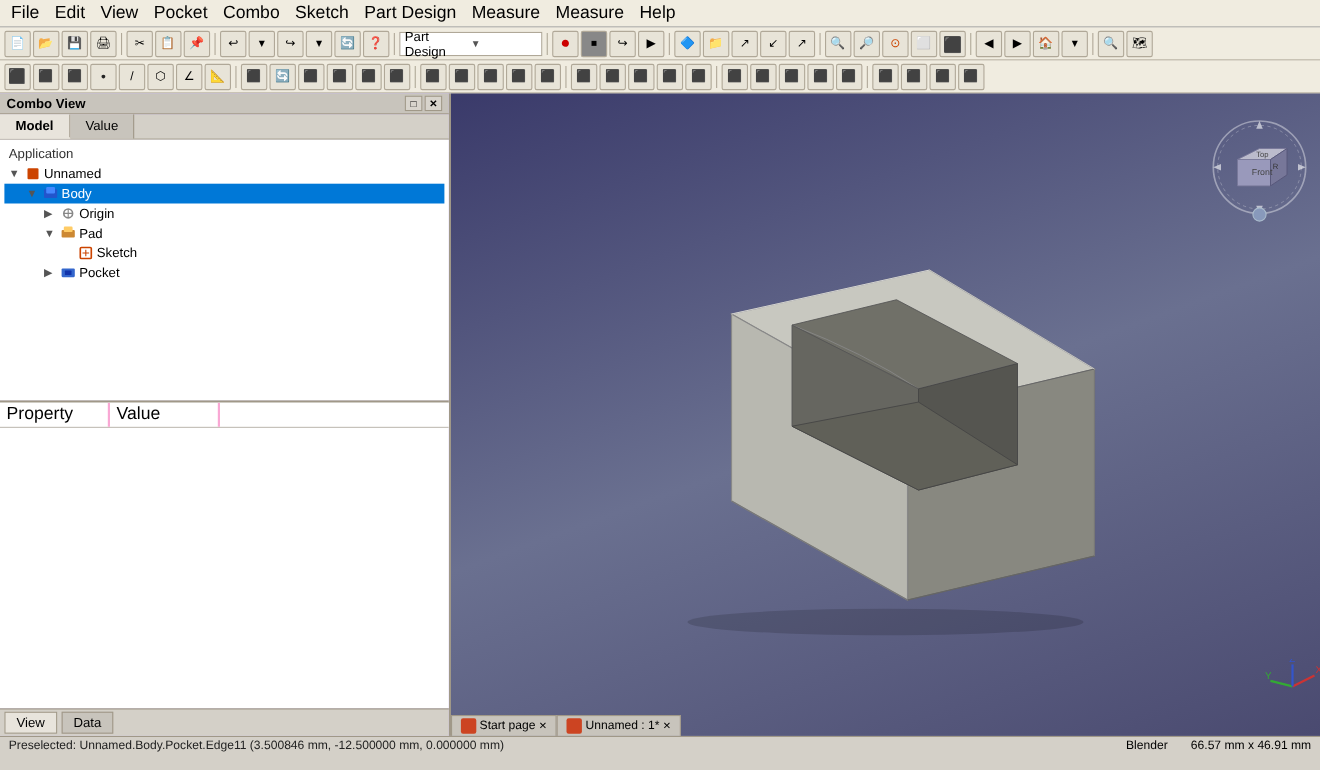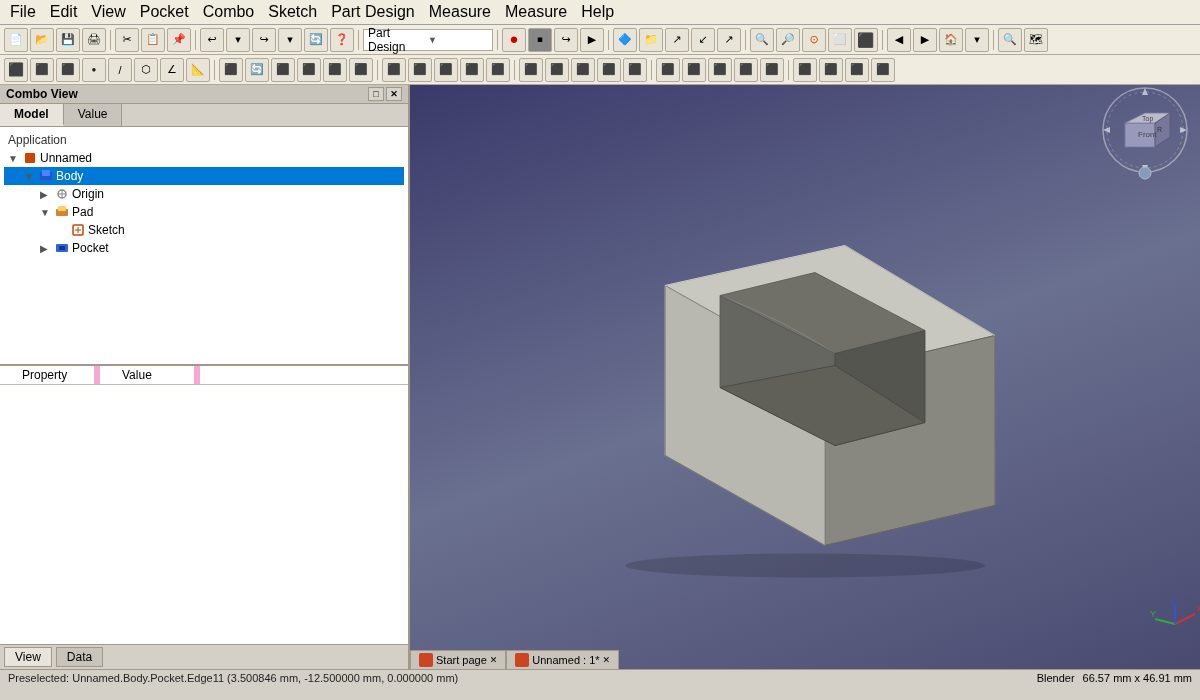--- a/index.html
+++ b/index.html
@@ -43,58 +43,58 @@
     .app-label { font-size: 12px; color: #333; padding: 2px 4px; }
     .tree-node { display: flex; align-items: center; gap: 2px; padding: 1px 2px; cursor: pointer; font-size: 12px; white-space: nowrap; }
     .tree-node.selected { background: #0078d7; color: white; }
     .tree-arrow { width: 12px; font-size: 10px; color: #555; cursor: pointer; }
     .tree-icon { width: 16px; height: 16px; display: flex; align-items: center; justify-content: center; }
     .tree-label { font-size: 12px; }
 
     
     #property-panel { border-top: 2px solid #a09888; background: white; overflow: auto; min-height: 280px; }
     .prop-header { display: flex; background: white; border-bottom: 1px solid #c0bcb4; }
-    .prop-col-header { padding: 2px 22px; font-size: 12px; font-weight: normal; border-right: 6px solid #f9a8d4; min-width: 100px; }
+    .prop-col-header { padding: 2px 6px; font-size: 16px; font-weight: normal; border-right: 2px solid #f9a8d4; min-width: 100px; }
 
     
     #bottom-tabs { display: flex; background: #d4d0c8; border-top: 1px solid #a09888; padding: 2px 4px; gap: 4px; }
     .btm-tab { padding: 2px 10px; font-size: 12px; background: #c8c4bc; border: 1px solid #a09888; cursor: pointer; }
     .btm-tab.active { background: #e8e4dc; }
 
     
     #viewport { flex: 1; background: linear-gradient(160deg, #3a3a6a 0%, #6a7090 50%, #4a4a70 100%); position: relative; overflow: hidden; }
 
     
     #model-container { position: absolute; top: 50%; left: 50%; transform: translate(-50%, -50%); }
 
     
     #statusbar { display: flex; align-items: flex-start; justify-content: space-between; background: #d4d0c8; border-top: 1px solid #a09888; padding: 2px 8px; font-size: 11px; height: 20px; }
     #statusbar-left { color: #222; }
-    #statusbar-right { display: flex; align-items: center; gap: 8px; }
+    #statusbar-right { display: flex; align-items: center; gap: 21px; }
 
     
     #viewport-tabs { position: absolute; bottom: 0; left: 0; display: flex; background: transparent; gap: 0; }
     .vp-tab { display: flex; align-items: center; gap: 3px; background: #c8c4bc; border: 1px solid #a09888; border-bottom: none; padding: 2px 8px; font-size: 11px; cursor: pointer; }
     .vp-tab-close { font-size: 9px; cursor: pointer; }
     .vp-tab-icon { width: 12px; height: 12px; background: #cc4422; border-radius: 1px; display: inline-block; }
     .vp-tab-icon2 { width: 12px; height: 12px; background: #cc4422; border-radius: 1px; display: inline-block; }
 
     
     #axes { position: absolute; bottom: 30px; right: 10px; width: 40px; height: 40px; }
 
     
     .icon-red { color: #cc2200; }
     .icon-blue { color: #2244cc; }
     .icon-yellow { color: #ccaa00; }
     .icon-orange { color: #cc6600; }
     .icon-purple { color: #6622cc; }
     .icon-teal { color: #229988; }
 
     
-    #nav-cube-container { position: absolute; top: 0; right: 10px; }
+    #nav-cube-container { position: absolute; top: 22px; right: 10px; }
   </style>
 </head>
 <body>
 
 <div class="toolbar" id="menubar" style="min-height:22px; padding: 1px 4px;">
   <span class="menu-item">File</span>
   <span class="menu-item">Edit</span>
   <span class="menu-item">View</span>
   <span class="menu-item">Pocket</span>
   <span class="menu-item">Combo</span>

